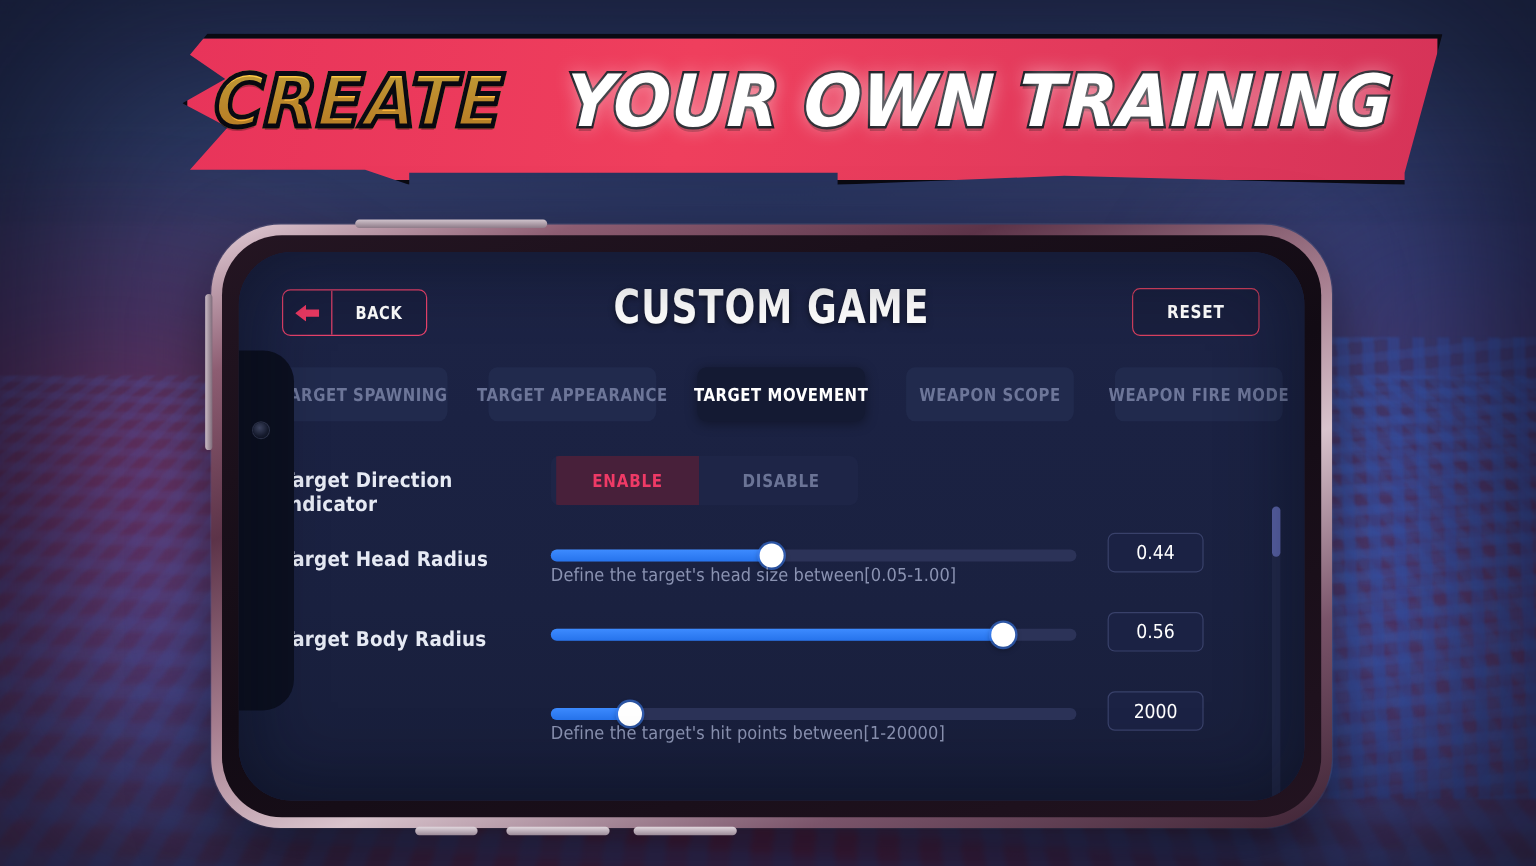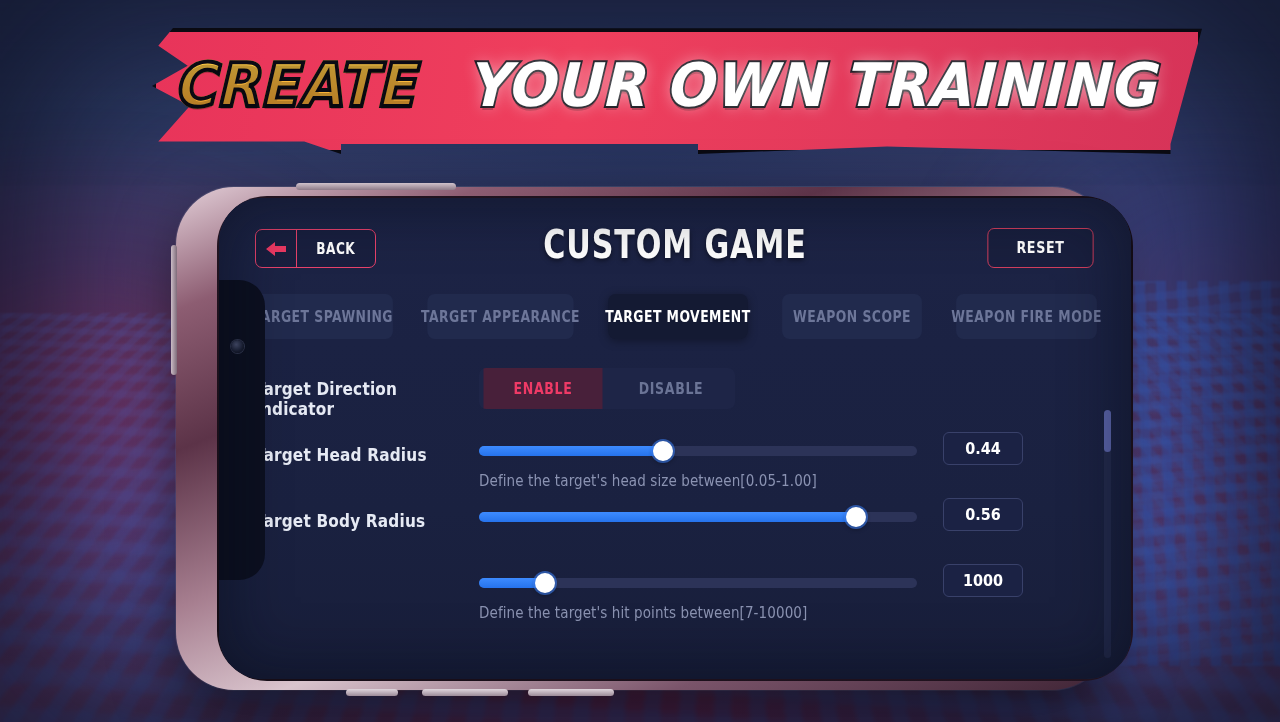--- a/index.html
+++ b/index.html
@@ -91,22 +91,21 @@
     position:absolute; left:176px; top:187px; width:934px; height:503px;
     border-radius:58px;
     background:
       linear-gradient(158deg,#e3cfd8 0%,#8d5d72 14%,#5c3348 30%,#a77f90 48%,#d9c4cd 62%,#7a546a 80%,#3f2435 100%);
     padding:9px;
     box-shadow:0 24px 60px rgba(0,0,0,.55), 0 0 0 1px rgba(255,255,255,.10);
   }
   .phone-inner{
     position:relative; width:100%; height:100%; border-radius:50px;
     background:linear-gradient(160deg,#241522 0%,#120b14 50%,#221320 100%);
-    padding:2px;
-    margin-left:32px;
+    padding:14px;
   }
   .screen{
     position:relative; width:100%; height:100%; border-radius:44px; overflow:hidden;
     background:#1b2240;
   }
   
   .rail-top{ position:absolute; left:120px; top:-4px; width:160px; height:7px; border-radius:4px;
     background:linear-gradient(180deg,#cfc2cb,#8e7b88); z-index:40; }
   .rail-btm-a{ position:absolute; left:170px; bottom:-6px; width:52px; height:7px; border-radius:4px;
     background:linear-gradient(180deg,#e0d6dd,#9c8b98); z-index:40;}
@@ -189,30 +188,30 @@
   .seg-opt.on{ background:#48203a; color:#ef3a66; }
 
   
   .sld{ position:absolute; left:232px; top:12px; width:438px; height:10px; }
   .sld-track{ position:absolute; inset:0; border-radius:6px; background:#2c3358; }
   .sld-fill{ position:absolute; left:0; top:0; height:100%; border-radius:6px;
     background:linear-gradient(180deg,#3d8bff,#2673ec); }
   .sld-thumb{ position:absolute; top:50%; width:20px; height:20px; margin-top:-10px; margin-left:-10px;
     border-radius:50%; background:#fff; box-shadow:0 0 0 2px rgba(60,130,250,.55), 0 2px 5px rgba(0,0,0,.45); }
   .hint{
-    position:absolute; left:232px; top:38px;
+    position:absolute; left:232px; top:24px;
     font-family:"DejaVu Sans Condensed","Liberation Sans",sans-serif;
     font-size:15px; color:#8b93b2; letter-spacing:.1px;
   }
   .valbox{
     position:absolute; left:696px; top:-2px; width:80px; height:33px; border-radius:6px;
     border:1px solid #39416a; background:#1b2244;
     display:flex; align-items:center; justify-content:center;
     font-family:"DejaVu Sans Condensed","Liberation Sans",sans-serif;
-    font-weight:bold; font-size:16px; color:#fff;
+    font-weight:normal; font-size:16px; color:#fff;
   }
 
   
   .scroll-track{ position:absolute; right:20px; top:212px; width:7px; height:248px;
     border-radius:4px; background:#232a4c; }
   .scroll-thumb{ position:absolute; left:0; top:0; width:7px; height:42px; border-radius:4px; background:#5a63a8; }
 
   .screen-shade{ position:absolute; inset:0; pointer-events:none;
     box-shadow:inset 0 0 60px 10px rgba(5,8,20,.45); z-index:30; }
 </style>
@@ -325,23 +324,23 @@
                 <span>0.56</span>
               </div>
             </div>
 
             <div class="row">
               <div class="sld">
                 <div class="sld-track"></div>
                 <div class="sld-fill" style="width: 15%;"></div>
                 <div class="sld-thumb" style="left: 15%;"></div>
               </div>
-              <div class="hint">Define the target's hit points between[7-10000]</div>
+              <div class="hint">Define the target's hit points between[1-20000]</div>
               <div class="valbox">
-                <span>1000</span>
+                <span>2000</span>
               </div>
             </div>
 
           </div>
 
           <div class="scroll-track">
             <div class="scroll-thumb" style="height: 17%;"></div>
           </div>
 
         </div>

